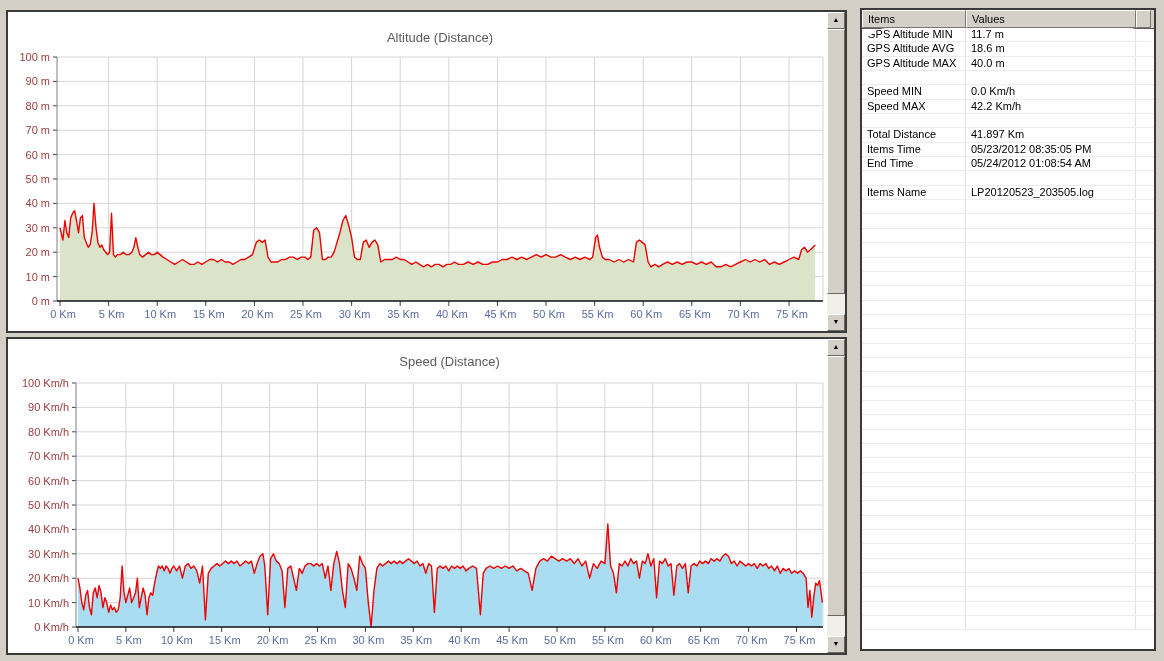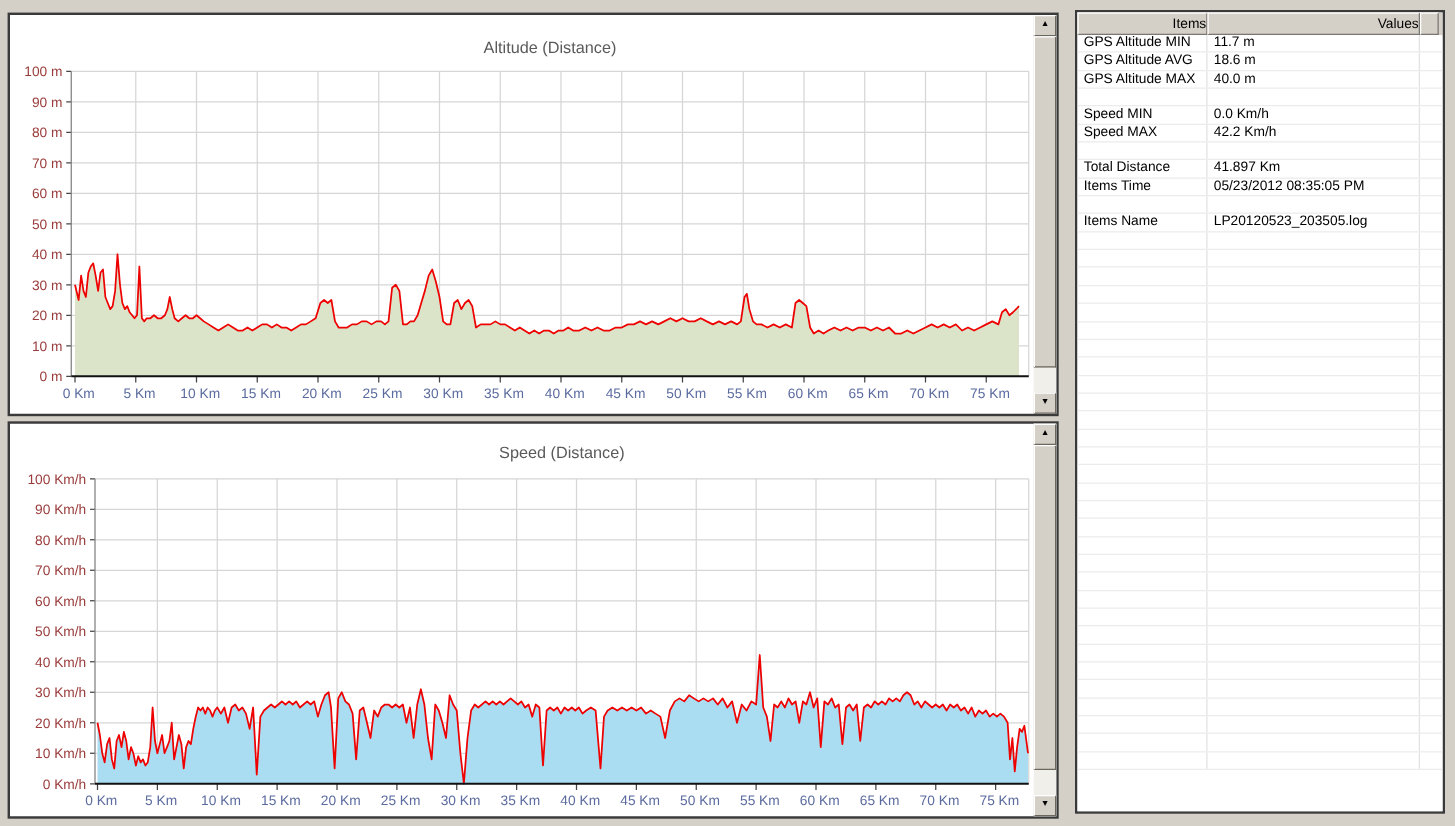--- a/index.html
+++ b/index.html
@@ -34,26 +34,26 @@
   }
   
   .thead{
     position:relative;display:flex;height:18px;background:#d4d0c8;
     border-bottom:1px solid #5a5a5a;
   }
   .th{
     box-sizing:border-box;height:18px;line-height:16px;padding-left:5px;
     font-size:11px;color:#000;background:#d4d0c8;
     border:1px solid;border-color:#ffffff #7a7672 #7a7672 #ffffff;
-    overflow:hidden;white-space:nowrap;text-align:right;
+    overflow:hidden;white-space:nowrap;
   }
   .th.items{width:104px;}
   .th.values{width:170px;}
   .th.filler{width:15px;border-left-color:#ffffff;}
-  .tbody{position:absolute;left:0;right:0;top:18px;bottom:0;overflow:hidden;background:#fff;}
+  .tbody{position:absolute;left:0;right:0;top:18px;bottom:0;overflow:hidden;background:#fff;border-radius:25px;}
   .tr{display:flex;height:14.35px;box-sizing:border-box;border-bottom:1px solid #ececec;}
   .td{
     box-sizing:border-box;font-size:11px;line-height:13px;color:#000;
     padding-left:5px;overflow:hidden;white-space:nowrap;
     border-right:1px solid #e2e2e2;
   }
   .td.items{width:104px;}
   .td.values{width:170px;}
   .td.fill{flex:1;border-right:none;}
 </style>
@@ -296,20 +296,25 @@
         <div class="td items">Total Distance</div>
         <div class="td values">41.897 Km</div>
         <div class="td fill"></div>
       </div>
       <div class="tr">
         <div class="td items">Items Time</div>
         <div class="td values">05/23/2012 08:35:05 PM</div>
         <div class="td fill"></div>
       </div>
       <div class="tr">
+        <div class="td items">End Time</div>
+        <div class="td values">05/24/2012 01:08:54 AM</div>
+        <div class="td fill"></div>
+      </div>
+      <div class="tr">
         <div class="td items"></div>
         <div class="td values"></div>
         <div class="td fill"></div>
       </div>
       <div class="tr">
         <div class="td items">Items Name</div>
         <div class="td values">LP20120523_203505.log</div>
         <div class="td fill"></div>
       </div>
       <div class="tr">

